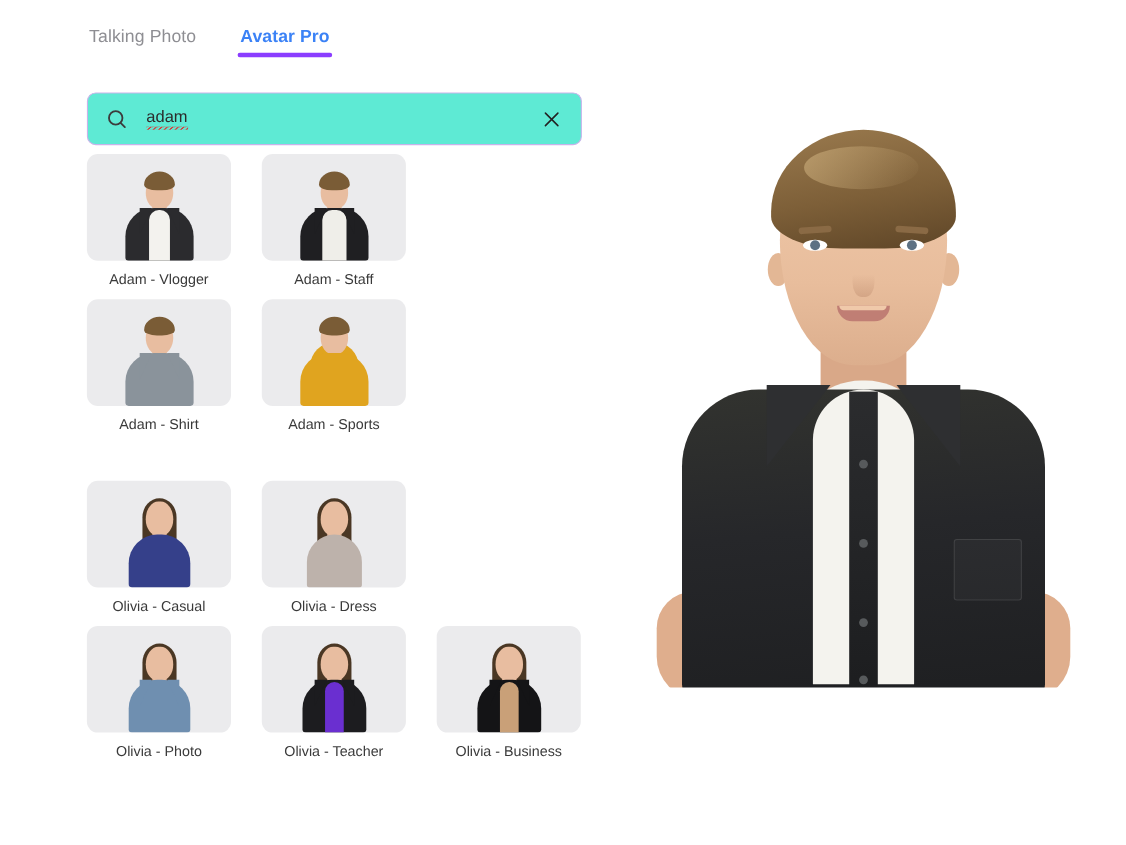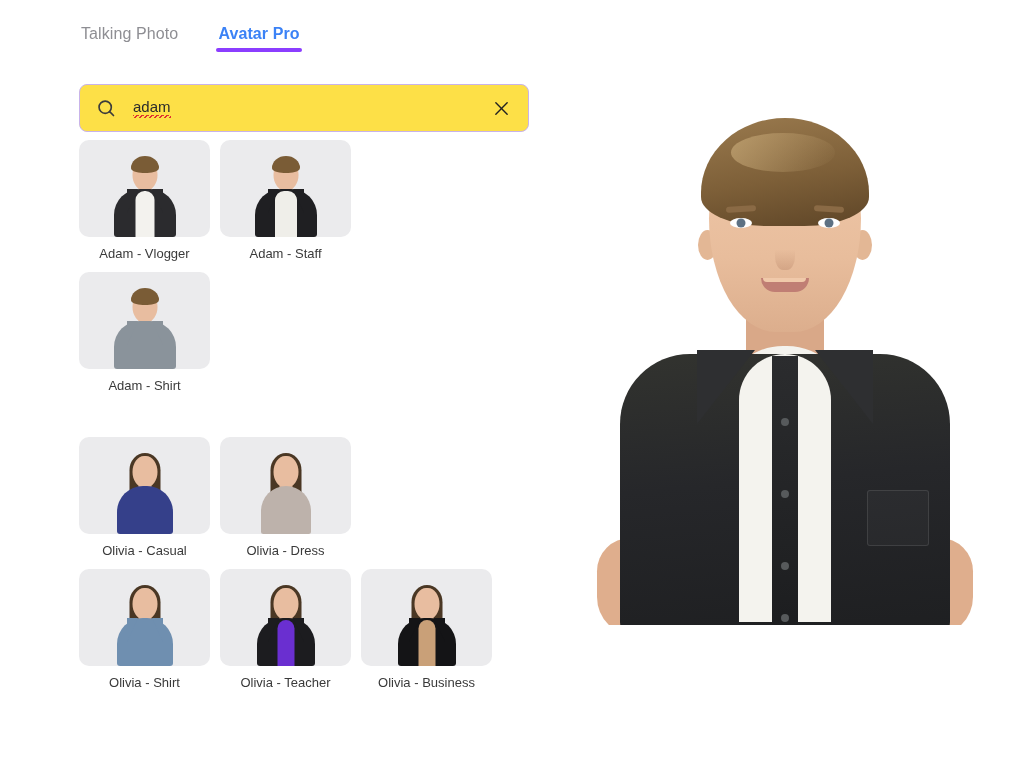--- a/index.html
+++ b/index.html
@@ -58,21 +58,21 @@
     background: #8B3DFF;
   }
 
   
   .search-wrap {
     position: absolute;
     left: 79px; top: 84px;
     width: 450px; height: 48px;
     border: 1.5px solid #c8b3ea;
     border-radius: 8px;
-    background: #fde047;
+    background: #5eead4;
     display: flex;
     align-items: center;
     padding: 0 14px 0 16px;
   }
   .search-icon { flex: 0 0 auto; display:flex; align-items:center; color:#3c3c3c; }
   .search-value {
     flex: 1 1 auto;
     margin-left: 16px;
     font-size: 15px;
     color: #2b2b2b;
@@ -102,21 +102,21 @@
   
   .grid-area {
     position: absolute;
     left: 79px; top: 140px;
     width: 452px;
   }
   .group { display: block; }
   .group + .group { margin-top: 43px; }
   .row {
     display: flex;
-    gap: 10px;
+    gap: 28px;
     margin-bottom: 6px;
   }
   .cell {
     width: 131px;
     cursor: pointer;
     user-select: none;
   }
   .thumb {
     width: 131px; height: 97px;
     background: #ebebed;
@@ -528,20 +528,32 @@
                   <div class="head"></div>
                   <div class="neck"></div>
                 <div class="torso" style="background:#8a939b;"></div>
                 <div class="collar-l" style="border-left-color:#8a939b;"></div>
                 <div class="collar-r" style="border-right-color:#8a939b;"></div>
               </div>
             </div>
             <div class="cell-label">Adam - Shirt</div>
           </div>
 
+          <div class="cell">
+            <div class="thumb">
+              <div class="fig">
+                <div class="hair"></div>
+                  <div class="head"></div>
+                  <div class="neck"></div>
+                <div class="hood"></div>
+                <div class="torso" style="background:#e0a41f;"></div>
+              </div>
+            </div>
+            <div class="cell-label">Adam - Sports</div>
+          </div>
 
         </div>
       </div>
 
       <div class="group">
 
         <div class="row">
           <div class="cell">
             <div class="thumb">
               <div class="fig">
@@ -573,21 +585,21 @@
             <div class="thumb">
               <div class="fig">
                 <div class="hair long"></div>
                   <div class="head"></div>
                   <div class="neck"></div>
                 <div class="torso" style="background:#6f8fb0;width:56px;"></div>
                 <div class="collar-l" style="border-left-color:#6f8fb0;"></div>
                 <div class="collar-r" style="border-right-color:#6f8fb0;"></div>
               </div>
             </div>
-            <div class="cell-label">Olivia - Shirt</div>
+            <div class="cell-label">Olivia - Photo</div>
           </div>
 
           <div class="cell">
             <div class="thumb">
               <div class="fig">
                 <div class="hair long"></div>
                   <div class="head"></div>
                   <div class="neck"></div>
                 <div class="torso" style="background:#1c1c1f;width:58px;"></div>
                 <div class="inner" style="width:17px;background:#6a2fd0;"></div>

